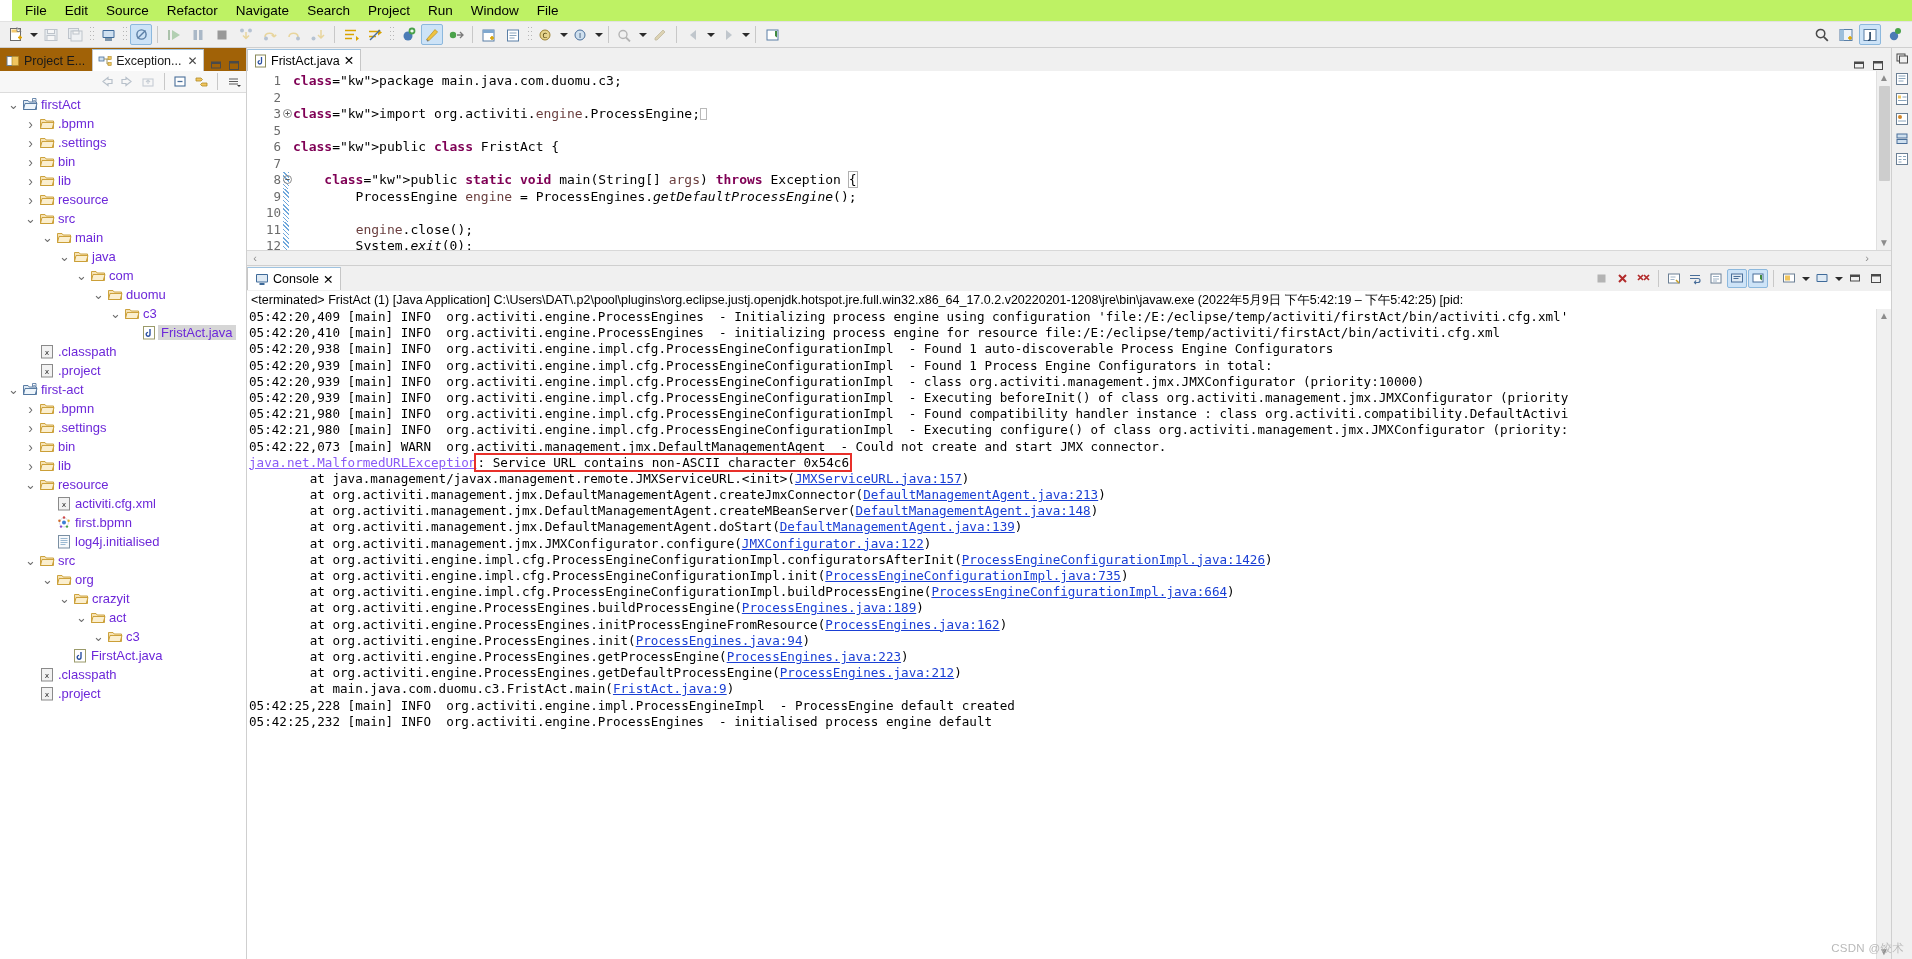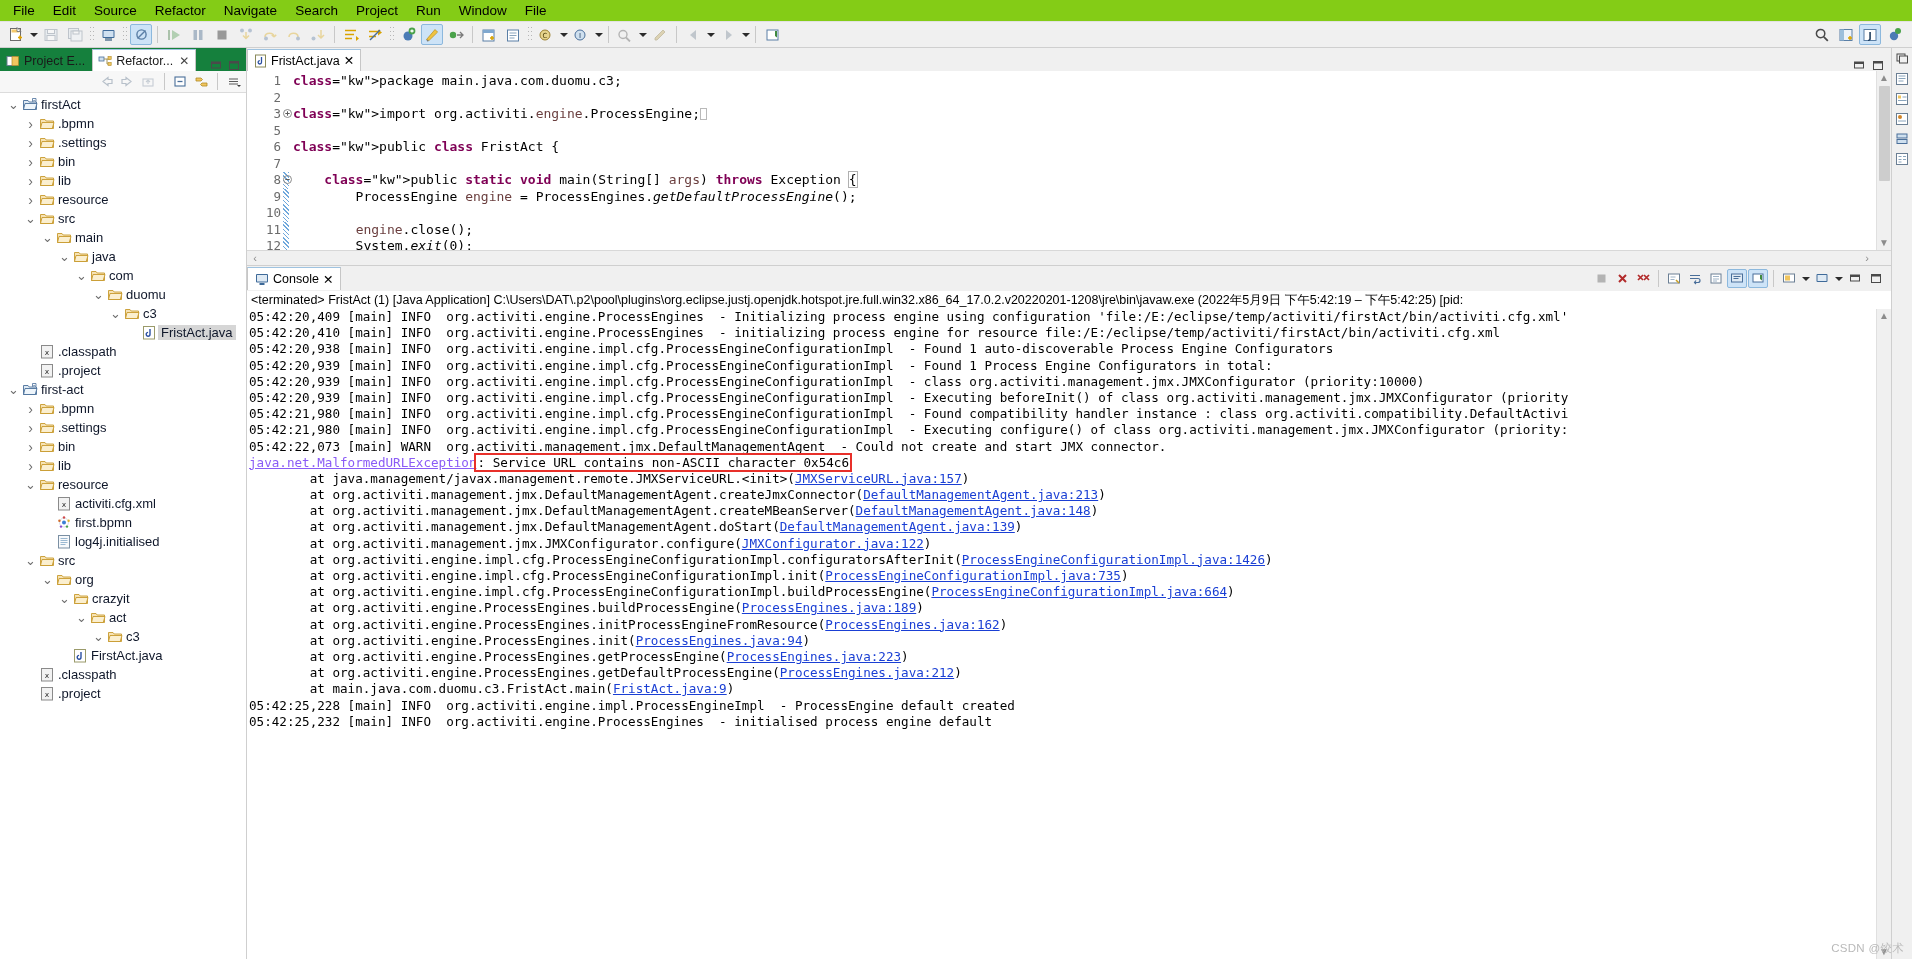--- a/index.html
+++ b/index.html
@@ -9,24 +9,25 @@
     overflow: hidden;
     background: #ffffff;
     font-family: "Liberation Sans", sans-serif;
     font-size: 12px;
     color: #000;
   }
   #app { width: 1912px; height: 959px; position: relative; display: flex; flex-direction: column; }
 
   
   .menubar {
-    height: 21px; background: #84cc16;
+    height: 21px; background: #bef264;
     display: flex; align-items: center;
     padding-left: 4px; flex: 0 0 21px;
     font-size: 13.5px;
+    margin-left: 12px;
   }
   .menubar .mi { padding: 1px 9px; cursor: default; white-space: nowrap; }
 
   
   .toolbar {
     height: 27px; flex: 0 0 27px;
     background: #f0f0f0;
     border-top: 1px solid #e2e2e2;
     border-bottom: 1px solid #cfcfcf;
     display: flex; align-items: center;
@@ -47,41 +48,41 @@
                margin: 0 1px; }
   .persp-btn.sel { background: #cde3f7; border: 1px solid #8cb8dd; border-radius: 2px; }
 
   
   .workbench { flex: 1 1 auto; display: flex; min-height: 0; background: #f5f5f5; }
 
   
   .leftpane { width: 247px; flex: 0 0 247px; display: flex; flex-direction: column;
               background: #ffffff; border-right: 1px solid #cfcfcf; min-height: 0; }
   .viewtabs { height: 23px; flex: 0 0 23px; display: flex; align-items: flex-end;
-              background: #15803d; position: relative; }
+              background: #a16207; position: relative; }
   .vtab { height: 22px; display: flex; align-items: center; padding: 0 6px 0 5px; gap: 4px;
           font-size: 12.5px; color: #1a1a1a; border: 1px solid transparent;
           border-bottom: none; white-space: nowrap; max-width: 112px; }
   .vtab.active { background: #ffffff; border-color: #c6c6c6; border-top: 1px solid #9fc3e0; }
   .vtab .x { font-size: 12px; color: #444; margin-left: 2px; }
   .vtab-spacer { flex: 1 1 auto; height: 22px; }
   .vtab-ctrl { display: flex; align-items: center; gap: 5px; padding: 0 5px 0 0; }
   .minmax { width: 13px; height: 11px; display: inline-block; }
 
   .viewtoolbar { height: 22px; flex: 0 0 22px; background: #f7f7f7;
                  border-bottom: 1px solid #dcdcdc; display: flex; align-items: center;
                  justify-content: flex-end; padding-right: 3px; gap: 2px; }
   .vtb { width: 19px; height: 18px; display: inline-flex; align-items: center; justify-content: center; }
 
   .tree { flex: 1 1 auto; overflow: hidden; background: #fff; padding-top: 2px; font-size: 13px; }
   .row { height: 19px; display: flex; align-items: center; white-space: nowrap; cursor: default; }
   .twisty { width: 15px; flex: 0 0 15px; display: inline-flex; align-items: center; justify-content: center;
             color: #6e6e6e; font-size: 10px; }
   .ticon { width: 18px; flex: 0 0 18px; display: inline-flex; align-items: center; justify-content: center; }
-  .tlabel { padding-left: 2px; color: #0f172a; }
+  .tlabel { padding-left: 2px; color: #6d28d9; }
   .row.selected .tlabel { background: #d6d6d6; padding: 0 3px; }
 
   
   .rightcol { flex: 1 1 auto; display: flex; flex-direction: column; min-width: 0; min-height: 0; }
 
   
   .editorpane { flex: 0 0 218px; display: flex; flex-direction: column; background: #fff;
                 border-bottom: 1px solid #cfcfcf; min-height: 0; }
   .etabs { height: 23px; flex: 0 0 23px; display: flex; align-items: flex-end; background: #f0f0f0; }
   .etab { height: 22px; display: flex; align-items: center; gap: 4px; padding: 0 6px;
@@ -392,21 +393,21 @@
         </div>
         <div class="vtab active">
           <span>
             <svg width="14" height="14" viewBox="0 0 14 14">
               <rect x="1" y="3" width="5" height="4" fill="#cfe0ef" stroke="#4a6f9a" stroke-width=".8"></rect>
               <path d="M6 5h3M9 5v5M9 5h3M9 10h3" stroke="#9a8a4a" stroke-width=".9" fill="none"></path>
               <rect x="10" y="2.5" width="3.2" height="3" fill="#f0c55f" stroke="#b08a27" stroke-width=".6"></rect>
               <rect x="10" y="8.5" width="3.2" height="3" fill="#f0c55f" stroke="#b08a27" stroke-width=".6"></rect>
             </svg>
           </span>
-          <span>Refactor...</span>
+          <span>Exception...</span>
           <span class="x">✕</span>
         </div>
         <div class="vtab-spacer"></div>
         <div class="vtab-ctrl">
           <span class="minmax">
             <svg width="13" height="11" viewBox="0 0 13 11">
                 <rect x="1.5" y="2" width="9" height="6" fill="none" stroke="#4a4a4a"></rect>
                 <rect x="1.5" y="2" width="9" height="2" fill="#4a4a4a"></rect>
               </svg>
           </span>

